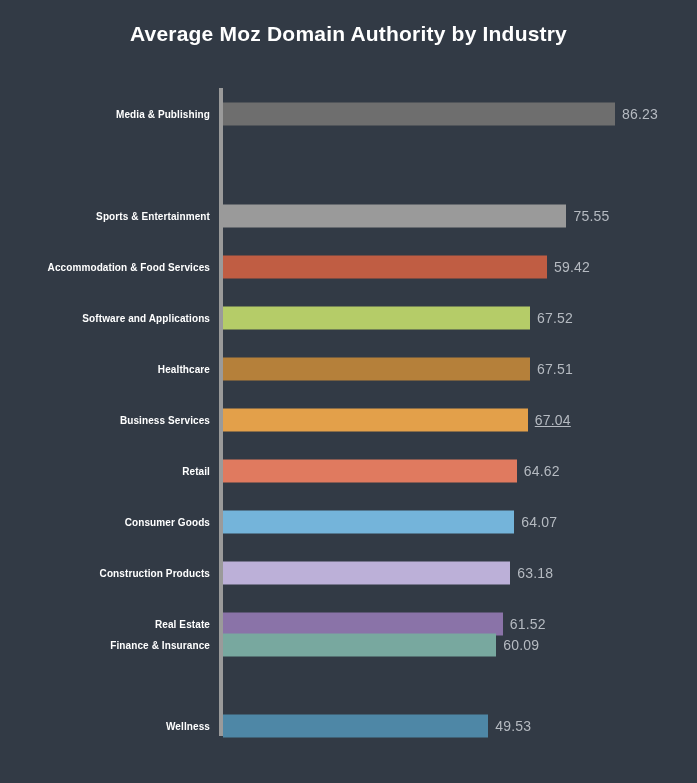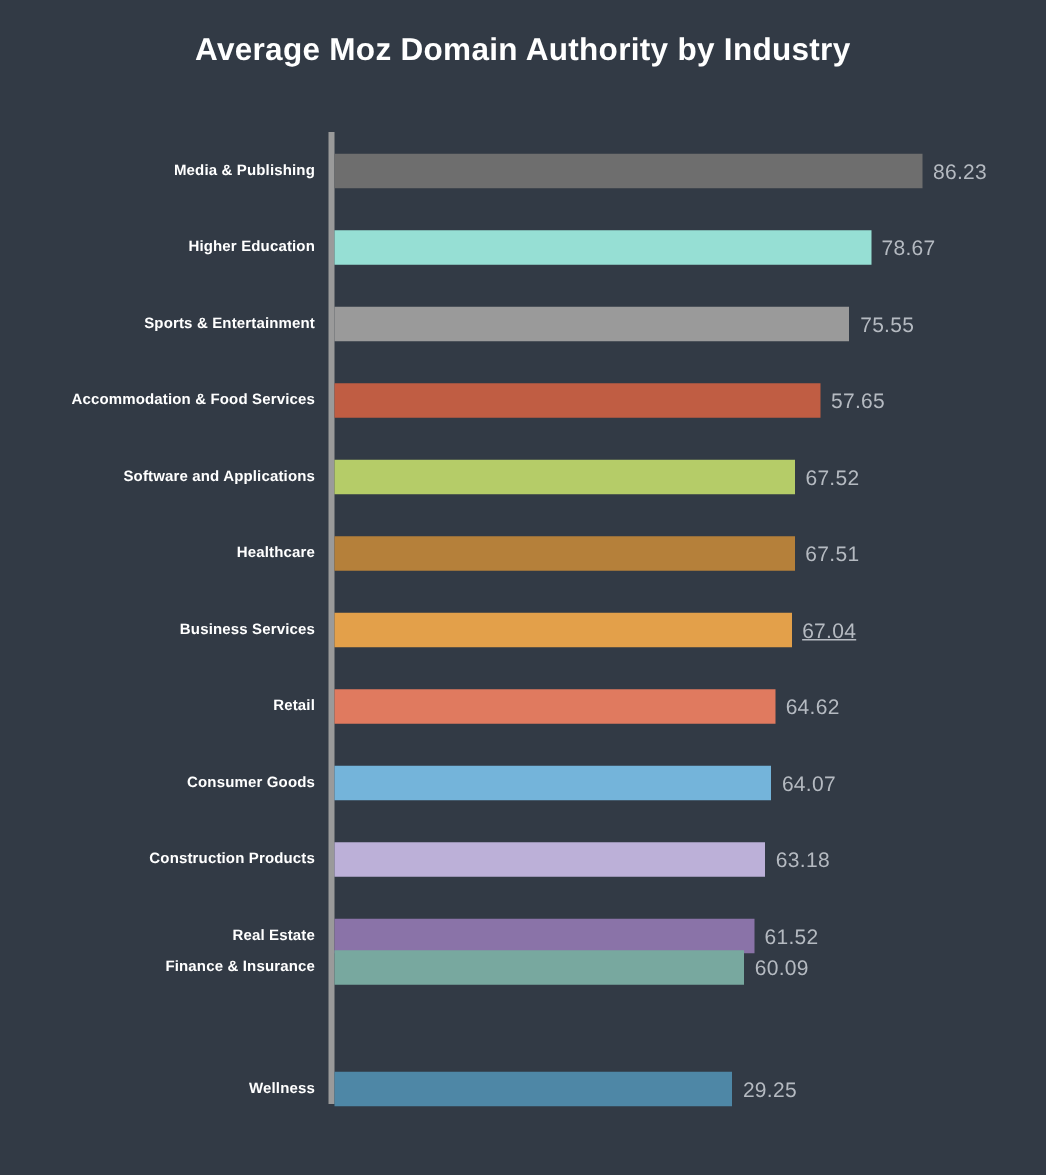--- a/index.html
+++ b/index.html
@@ -100,36 +100,31 @@
 
   <div id="plot-area">
     <div id="axis-line"></div>
 
     <div class="bar-row" style="top:0px;">
       <div class="cat-label">Media &amp; Publishing</div>
       <div class="bar" style="width: 392px; background: rgb(110, 110, 110);"></div>
       <div class="val-label" style="left: 622px;">86.23</div>
     </div>
 
-    <div class="bar-row" style="top:51px;">
-      <div class="cat-label">Higher Education</div>
-      <div class="bar" style="width: 357.632px; background: rgb(150, 223, 212);"></div>
-      <div class="val-label" style="left: 587.632px;">78.67</div>
-    </div>
 
     <div class="bar-row" style="top:102px;">
       <div class="cat-label">Sports &amp; Entertainment</div>
       <div class="bar" style="width: 343.449px; background: rgb(154, 154, 154);"></div>
       <div class="val-label" style="left: 573.449px;">75.55</div>
     </div>
 
     <div class="bar-row" style="top:153px;">
       <div class="cat-label">Accommodation &amp; Food Services</div>
       <div class="bar" style="width: 323.992px; background: rgb(192, 93, 67);"></div>
-      <div class="val-label" style="left: 553.992px;">57.65</div>
+      <div class="val-label" style="left: 553.992px;">59.42</div>
     </div>
 
     <div class="bar-row" style="top:204px;">
       <div class="cat-label">Software and Applications</div>
       <div class="bar" style="width: 306.945px; background: rgb(181, 204, 104);"></div>
       <div class="val-label" style="left: 536.945px;">67.52</div>
     </div>
 
     <div class="bar-row" style="top:255px;">
       <div class="cat-label">Healthcare</div>
@@ -169,18 +164,18 @@
 
     <div class="bar-row" style="top:531px;">
       <div class="cat-label">Finance &amp; Insurance</div>
       <div class="bar" style="width: 273.168px; background: rgb(120, 168, 159);"></div>
       <div class="val-label" style="left: 503.168px;">60.09</div>
     </div>
 
     <div class="bar-row" style="top:612px;">
       <div class="cat-label">Wellness</div>
       <div class="bar" style="width: 265.258px; background: rgb(78, 135, 166);"></div>
-      <div class="val-label" style="left: 495.258px;">29.25</div>
+      <div class="val-label" style="left: 495.258px;">49.53</div>
     </div>
   </div>
 
 
 </div>
 
 </body></html>

